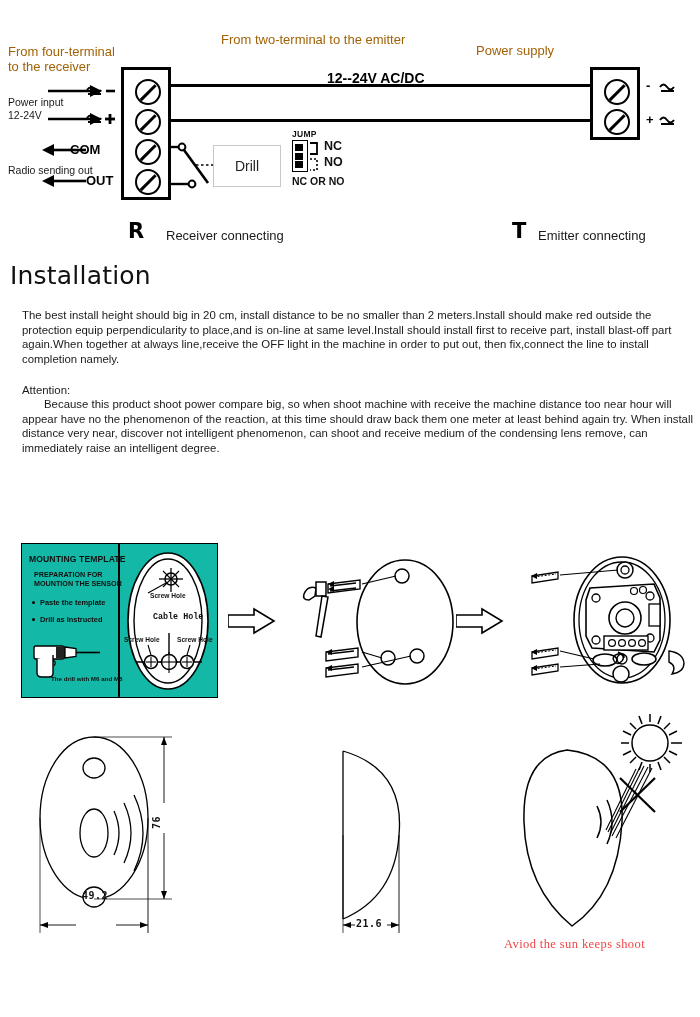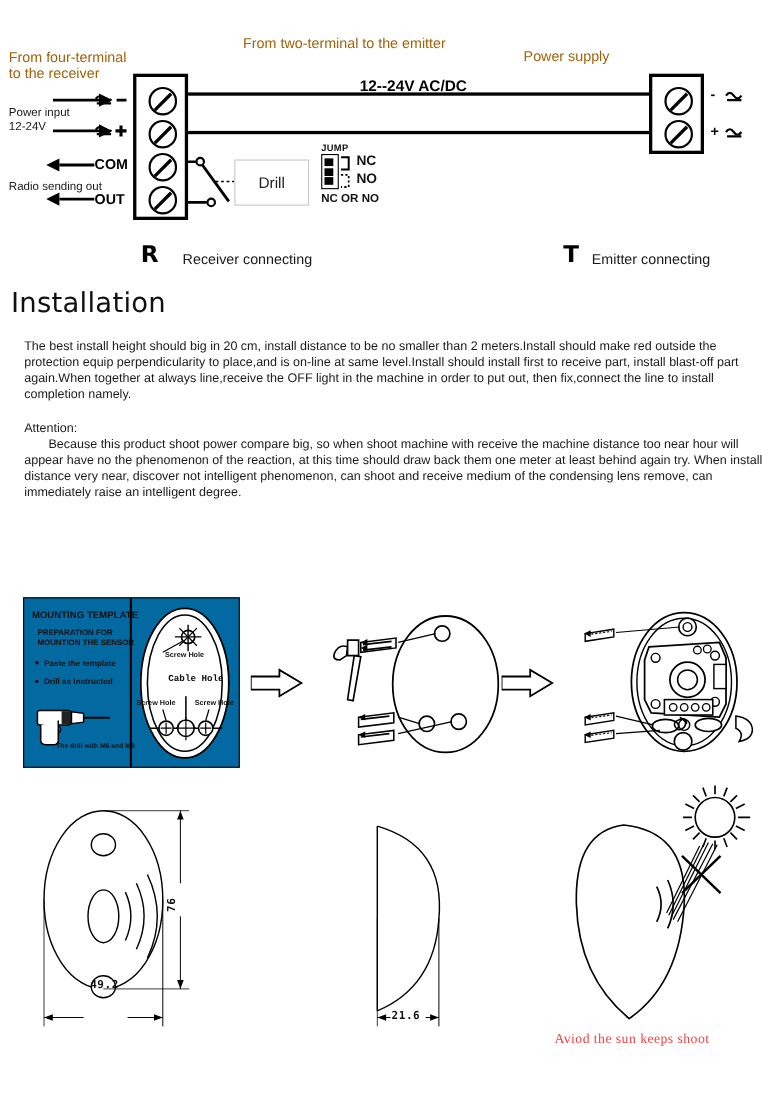--- a/index.html
+++ b/index.html
@@ -78,21 +78,21 @@
     letter-spacing: .2px;
   }
   .para {
     font-size: 11.4px;
     line-height: 14.6px;
     color: #1a1a1a;
     text-align: left;
   }
 
   
-  .tpl-frame { border: 1.6px solid #000; background: #0369a1; box-sizing: border-box; }
+  .tpl-frame { border: 1.6px solid #000; background: #14b8a6; box-sizing: border-box; }
   .tpl-h1 { font-size: 8.6px; font-weight: bold; letter-spacing: .1px; }
   .tpl-h2 { font-size: 7.2px; font-weight: bold; line-height: 9px; }
   .tpl-li { font-size: 7.4px; font-weight: bold; }
   .tpl-cap { font-size: 6.2px; font-weight: bold; }
   .tpl-oval-lbl { font-size: 6.6px; font-weight: bold; }
   .tpl-cable-lbl { font-size: 8.4px; font-weight: bold; }
 
   
   .dim { font-size: 10px; font-weight: bold; font-family: "DejaVu Sans Mono", monospace; color: #111; letter-spacing: .5px; }
   .dim-rot { transform: rotate(-90deg); transform-origin: center; }
@@ -149,21 +149,21 @@
     <path d="M2,8 q3.5,-5 7,0 t7,0" stroke="#000" stroke-width="2" fill="none"></path>
     <line x1="3" y1="12" x2="16" y2="12" stroke="#000" stroke-width="2"></line>
     <line x1="20" y1="9" x2="30" y2="9" stroke="#000" stroke-width="2.8"></line>
     <line x1="25" y1="4" x2="25" y2="14" stroke="#000" stroke-width="2.8"></line>
   </svg>
 
   <svg class="abs" style="left:42px; top:141px;" width="44" height="18">
     <line x1="12" y1="9" x2="44" y2="9" stroke="#000" stroke-width="2.6"></line>
     <polygon points="12,3 0,9 12,15" fill="#000"></polygon>
   </svg>
-  <div class="abs lbl-bold" style="left:86px; top:142px;">COM</div>
+  <div class="abs lbl-bold" style="left:70px; top:142px;">COM</div>
 
   <div class="abs lbl-small" style="left:8px; top:164px;">Radio sending out</div>
 
   <svg class="abs" style="left:42px; top:172px;" width="44" height="18">
     <line x1="12" y1="9" x2="44" y2="9" stroke="#000" stroke-width="2.6"></line>
     <polygon points="12,3 0,9 12,15" fill="#000"></polygon>
   </svg>
   <div class="abs lbl-bold" style="left:86px; top:173px;">OUT</div>
 
   <div class="abs wire" style="left:171px; top:84px; width:419px; height:3px;"></div>

